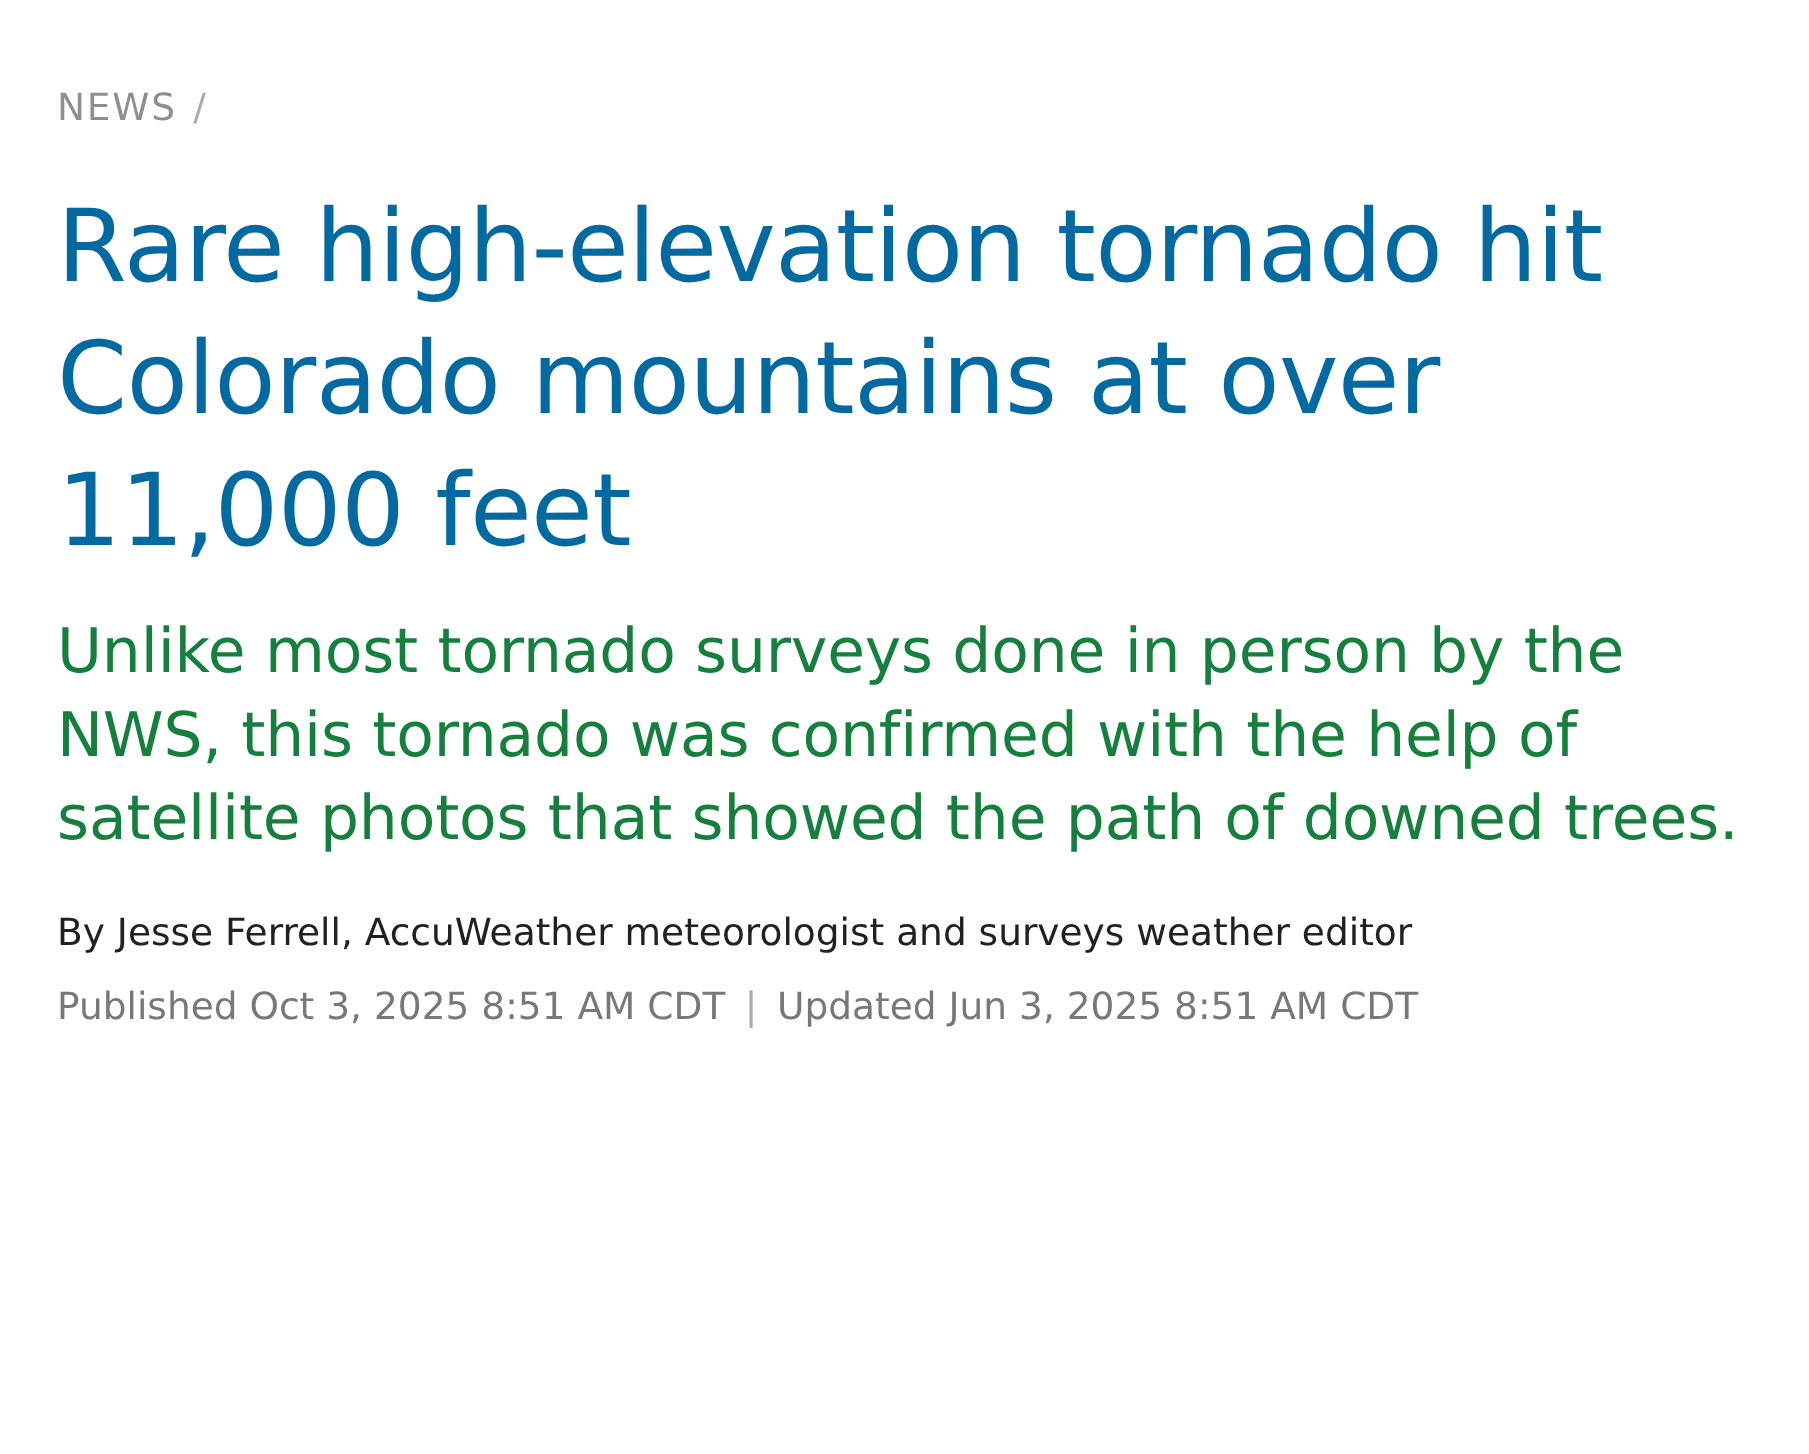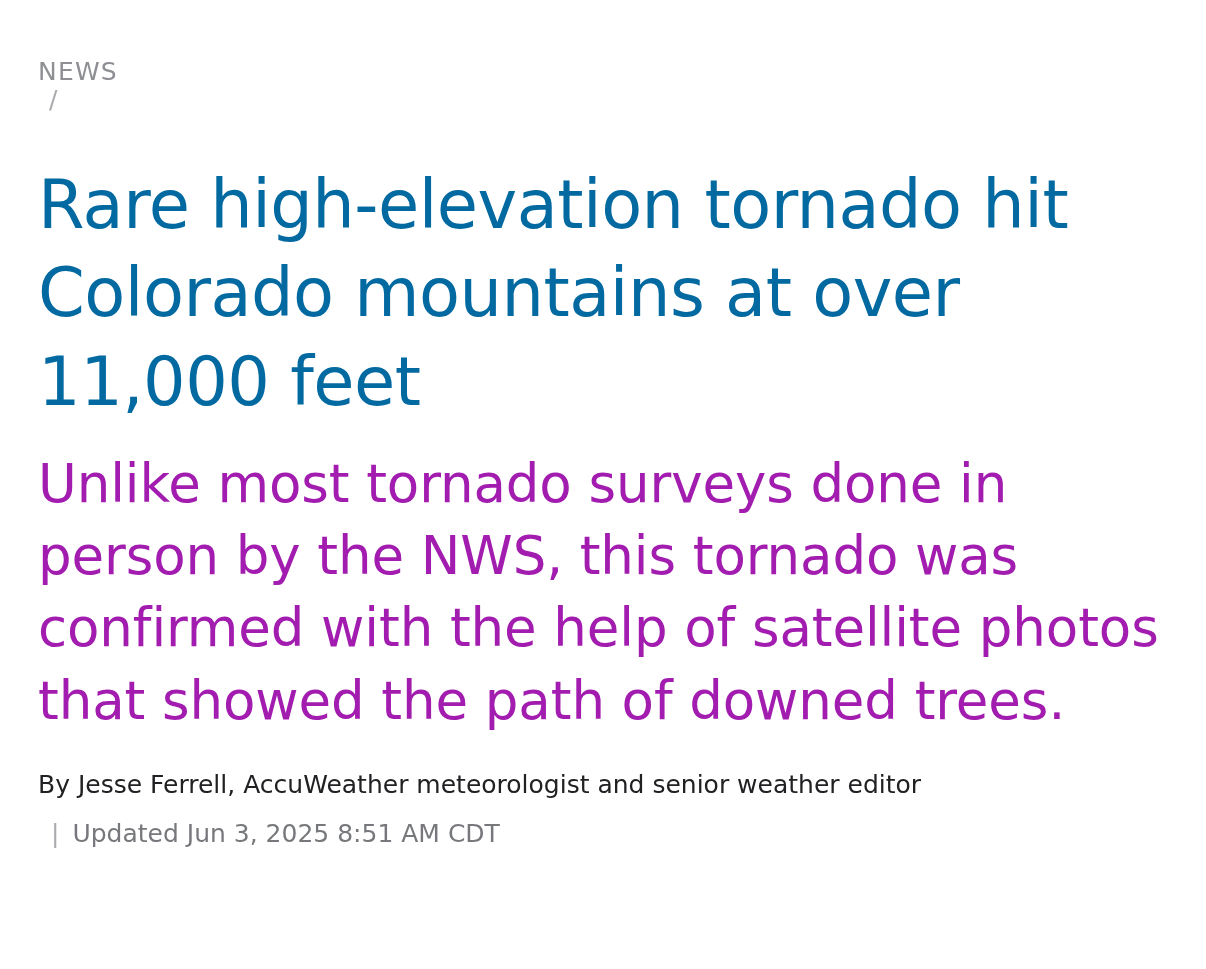--- a/index.html
+++ b/index.html
@@ -14,29 +14,28 @@
     color: #000000;
     overflow: hidden;
   }
   .article {
     padding: 58px 40px 0 38px;
     box-sizing: border-box;
   }
   
   .breadcrumb {
     display: flex;
-    align-items: flex-start;
+    align-items: flex-end;
     gap: 0;
     font-size: 25px;
     letter-spacing: 1.2px;
     color: #8d8f93;
     font-weight: 400;
-    margin-bottom: 48px;
+    margin-bottom: 34px;
     line-height: 1.1;
-    flex-direction: column;
   }
   .breadcrumb .crumb {
     color: #8d8f93;
     text-decoration: none;
   }
   .breadcrumb .sep {
     color: #a9abae;
     margin: 0 11px;
   }
   
@@ -44,24 +43,24 @@
     font-size: 67px;
     line-height: 1.32;
     font-weight: 400;
     letter-spacing: -0.5px;
     color: #0369a1;
     margin: 0 0 22px 0;
     max-width: 1110px;
   }
   
   .deck {
-    font-size: 53px;
+    font-size: 41px;
     line-height: 1.36;
     font-weight: 400;
-    color: #a21caf;
+    color: #15803d;
     margin: 0 0 30px 0;
     max-width: 1130px;
     letter-spacing: -0.1px;
   }
   
   .byline {
     font-size: 25px;
     line-height: 1.4;
     color: #212124;
     margin-bottom: 14px;
@@ -89,20 +88,21 @@
 
   <nav class="breadcrumb">
     <a class="crumb" href="#">NEWS</a>
     <span class="sep">/</span>
   </nav>
 
   <h1 class="headline">Rare high-elevation tornado hit Colorado mountains at over 11,000 feet</h1>
 
   <p class="deck">Unlike most tornado surveys done in person by the NWS, this tornado was confirmed with the help of satellite photos that showed the path of downed trees.</p>
 
-  <div class="byline">By Jesse Ferrell, AccuWeather meteorologist and senior weather editor</div>
+  <div class="byline">By Jesse Ferrell, AccuWeather meteorologist and surveys weather editor</div>
 
   <div class="dateline">
+    <span>Published Oct 3, 2025 8:51 AM CDT</span>
     <span class="divider">|</span>
     <span>Updated Jun 3, 2025 8:51 AM CDT</span>
   </div>
 
 </div>
 
 </body></html>

